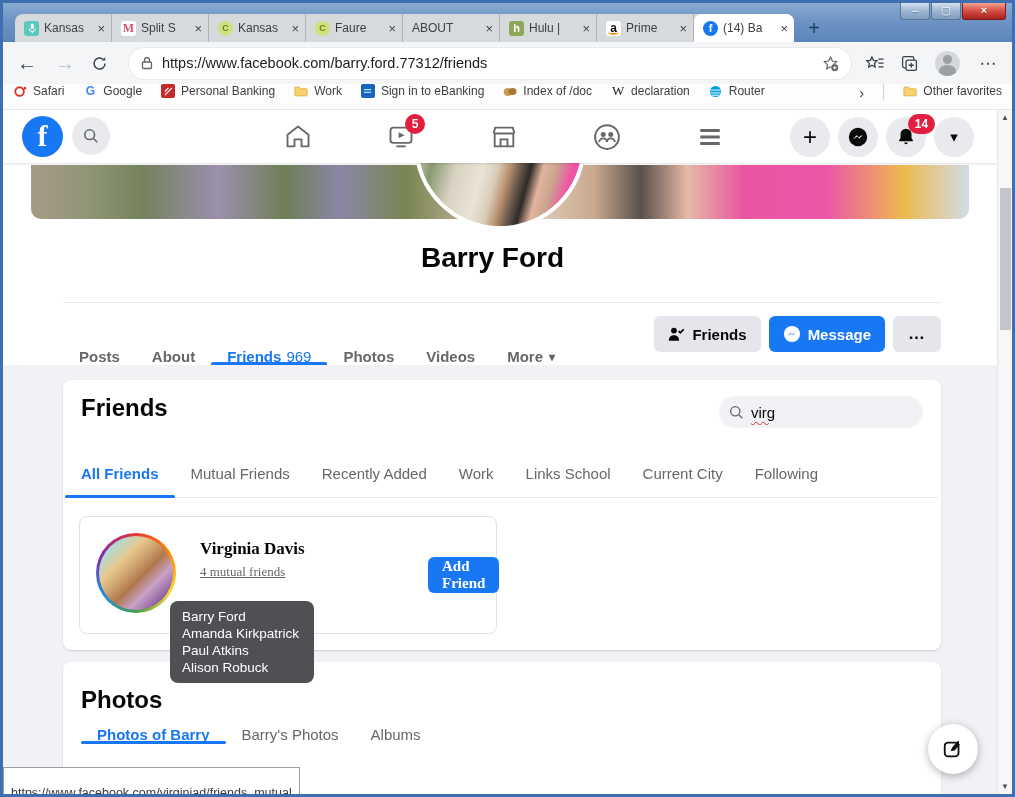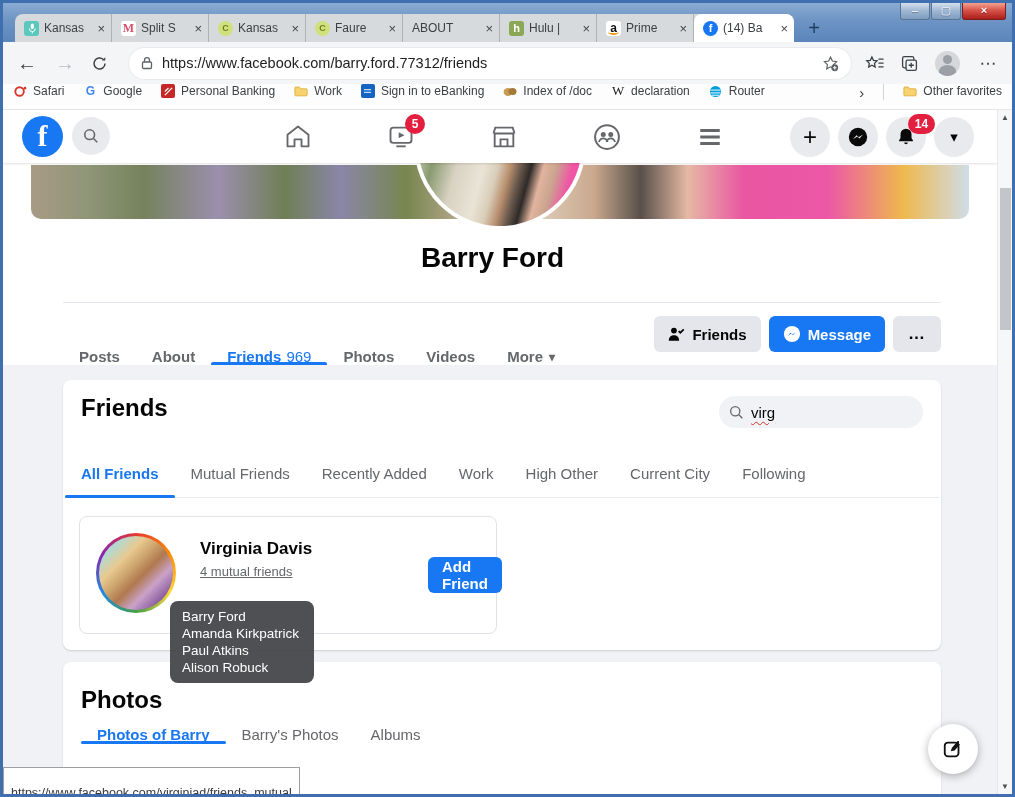--- a/index.html
+++ b/index.html
@@ -74,21 +74,21 @@
   .card { position:absolute; left:60px; width:878px; background:#fff; border-radius:8px; box-shadow:0 1px 2px rgba(0,0,0,.15); }
   .card-friends { top:270px; height:270px; }
   .card h2 { font-size:24px; font-weight:bold; color:#050505; }
   .fr-head { position:absolute; top:14px; left:18px; }
   .searchpill { position:absolute; top:16px; right:18px; width:204px; height:32px; background:#f0f2f5; border-radius:16px; display:flex; align-items:center; padding:0 10px; gap:7px; }
   .searchpill .q { font-size:15px; color:#050505; text-decoration:underline wavy #d0342c 1px; text-underline-offset:3px; }
   .ftabs { position:absolute; top:70px; left:2px; right:2px; height:48px; display:flex; border-bottom:1px solid #e7e9ec; }
   .ftab { display:flex; align-items:center; padding:0 16px; font-size:15px; color:#65676b; font-weight:500; position:relative; }
   .ftab.active { color:#1877f2; font-weight:600; }
   .ftab.active::after { content:""; position:absolute; left:0; right:0; bottom:-1px; height:3px; background:#1877f2; border-radius:2px; }
-  .friendbox { position:absolute; top:136px; left:16px; width:418px; height:118px; border:1px solid #dfe2e6; border-radius:8px; }
+  .friendbox { position:absolute; top:136px; left:16px; width:418px; height:118px; border:1px solid #dfe2e6; border-radius:8px;font-family:Liberation Serif, serif; }
   .fr-avatar { position:absolute; top:16px; left:16px; width:80px; height:80px; border-radius:50%; padding:3px;
     background:conic-gradient(#e53935,#fb8c00,#fdd835,#43a047,#1e88e5,#8e24aa,#e53935); }
   .fr-avatar .photo { width:100%; height:100%; border-radius:50%;
     background:linear-gradient(135deg,#8fd0c8 0%,#b6d8ce 18%,#e8c98e 32%,#caa06b 45%,#b0784e 56%,#caa2c8 70%,#8b5fa0 85%,#3a3440 100%); }
   .fr-name { position:absolute; top:22px; left:120px; font-size:17px; font-weight:bold; color:#050505; }
   .fr-mutual { position:absolute; top:47px; left:120px; font-size:13px; color:#65676b; text-decoration:underline; }
   .addfriend { position:absolute; top:40px; left:304px;margin-left:44px; }
   .mutual-tip { position:absolute; top:491px; left:167px; width:144px; background:rgba(68,69,73,.94); border-radius:8px; padding:7px 12px; z-index:40; }
   .mutual-tip div { color:#fff; font-size:13.5px; line-height:17px; white-space:nowrap; }
 
@@ -413,21 +413,21 @@
               <line x1="11.8" y1="11.8" x2="16" y2="16" stroke="#65676b" stroke-width="1.6"></line>
             </svg>
           </span>
         <span class="q">virg</span>
       </div>
       <div class="ftabs">
         <div class="ftab active">All Friends</div>
         <div class="ftab">Mutual Friends</div>
         <div class="ftab">Recently Added</div>
         <div class="ftab">Work</div>
-        <div class="ftab">High Other</div>
+        <div class="ftab">Links School</div>
         <div class="ftab">Current City</div>
         <div class="ftab">Following</div>
       </div>
       <div class="friendbox">
         <div class="fr-avatar">
             <div class="photo"></div>
           </div>
         <div class="fr-name">Virginia Davis</div>
         <div class="fr-mutual">4 mutual friends</div>
         <div class="btn blue addfriend">Add Friend</div>

